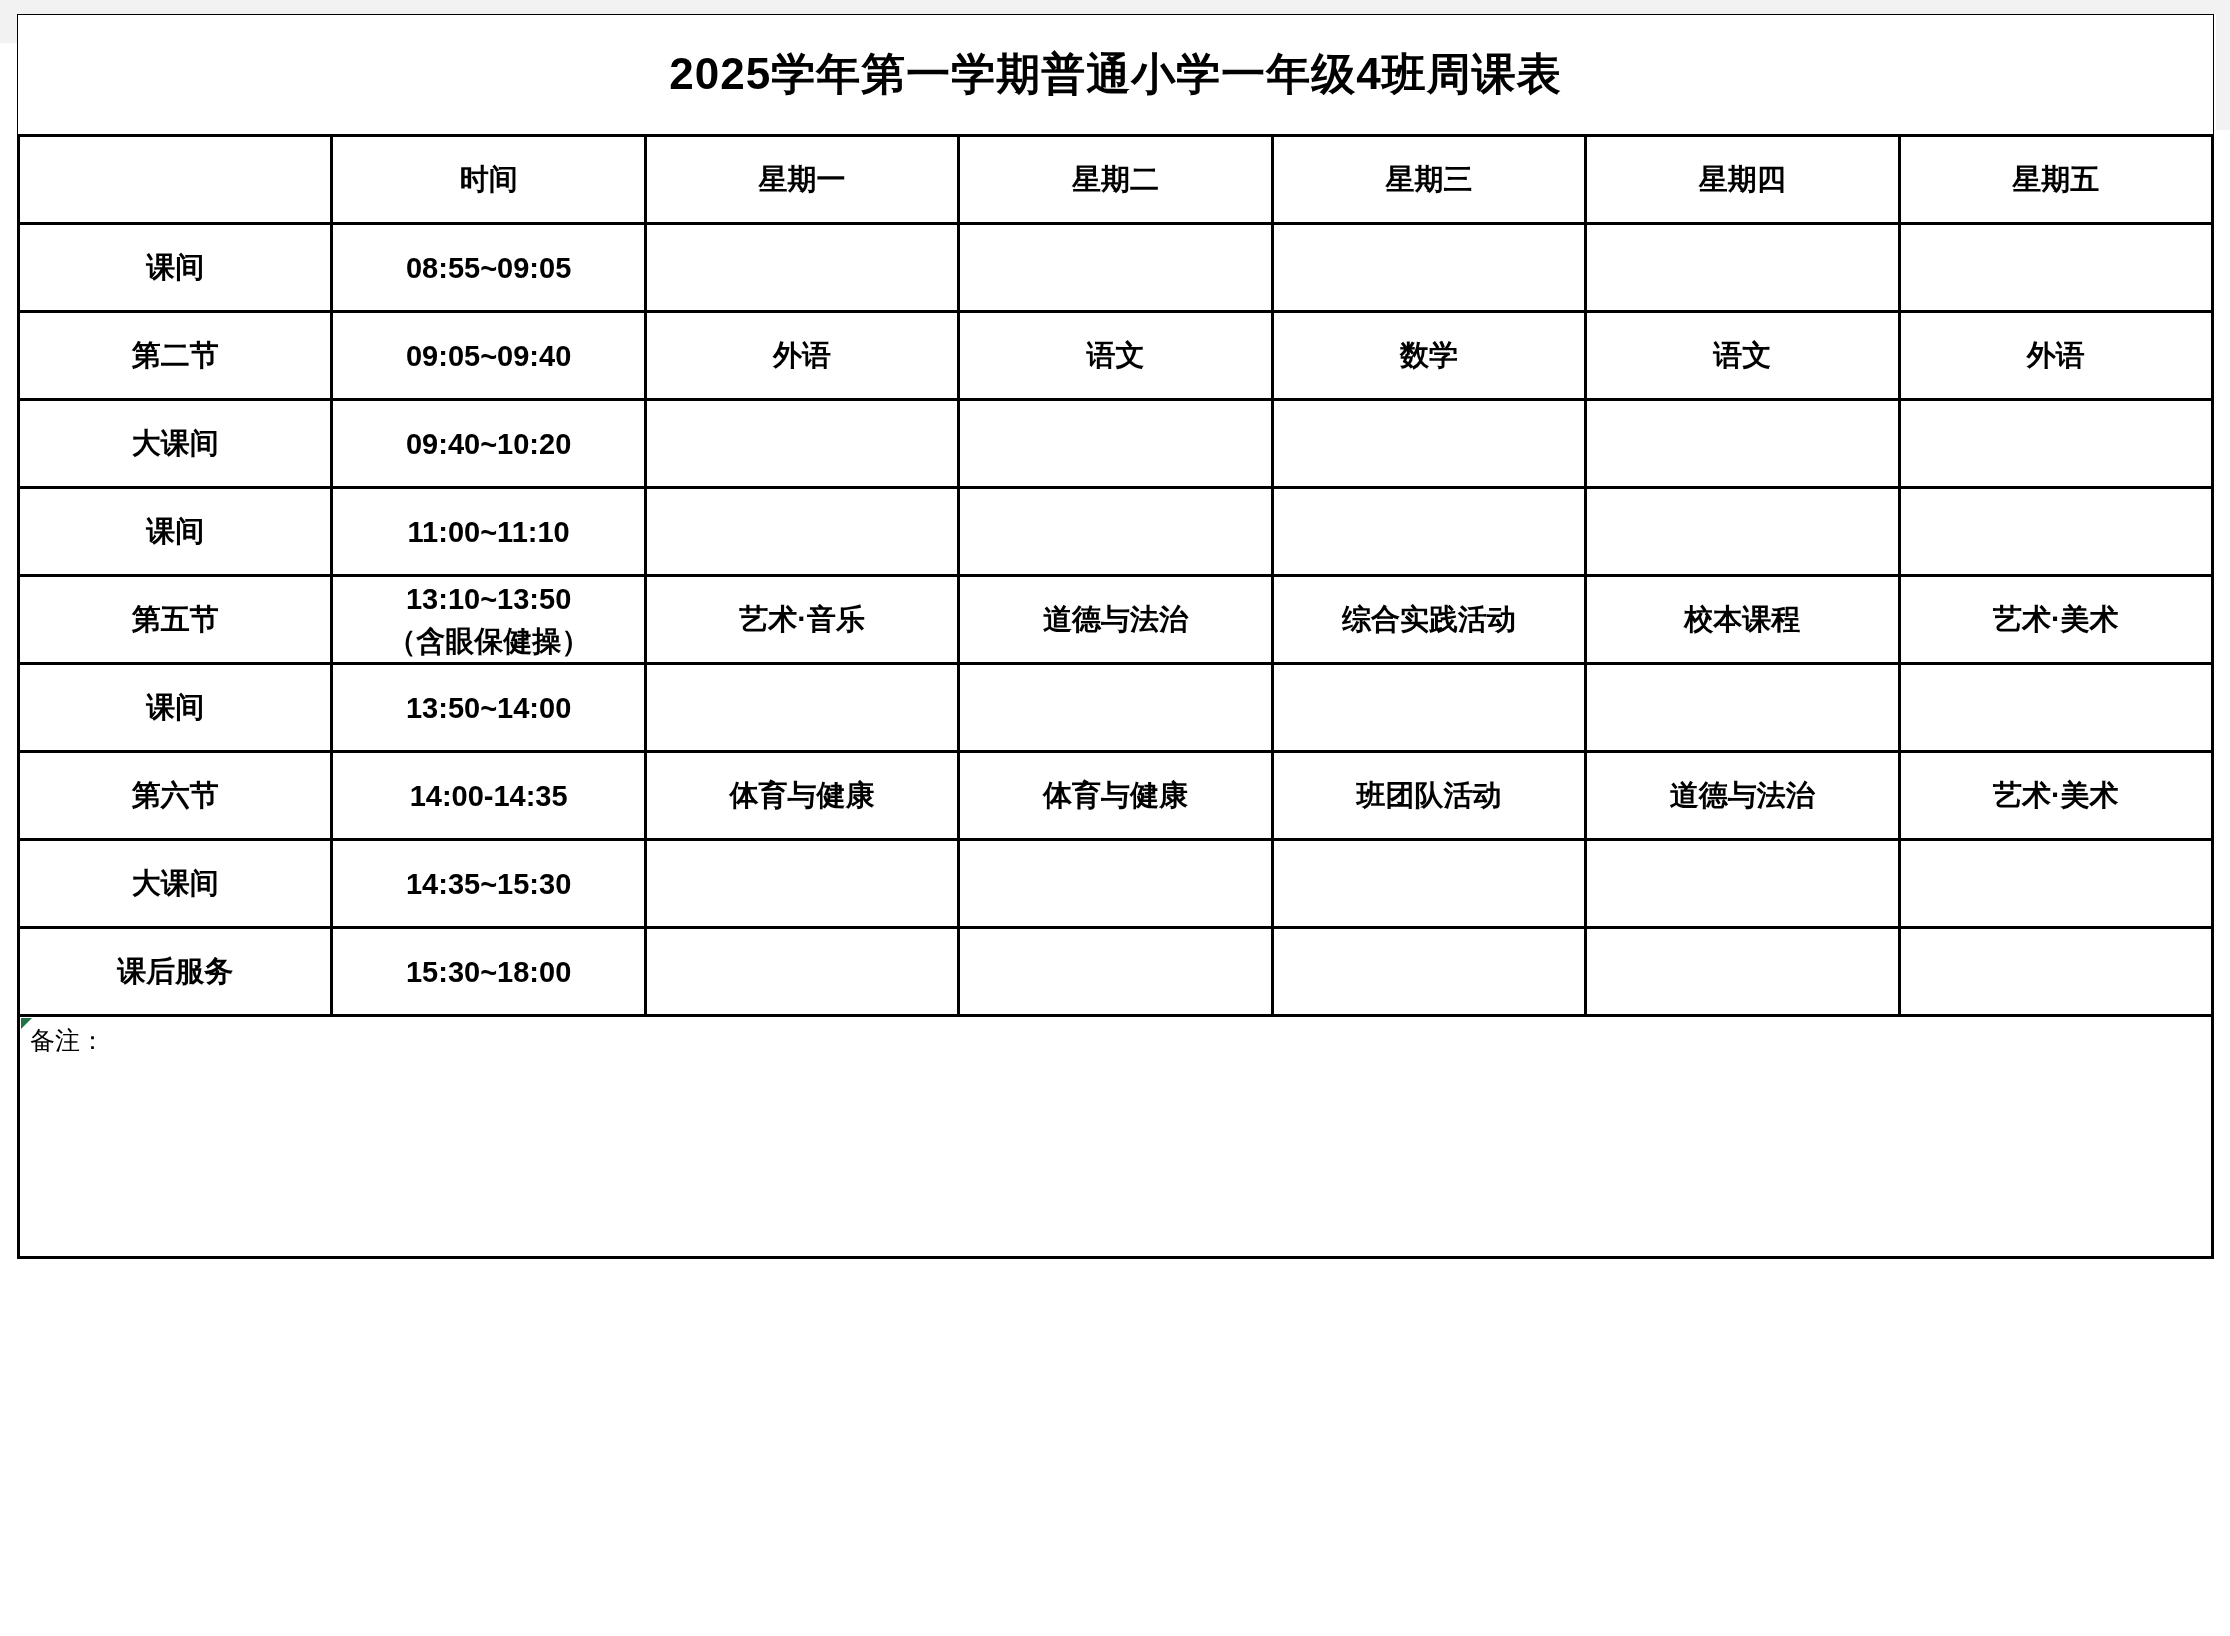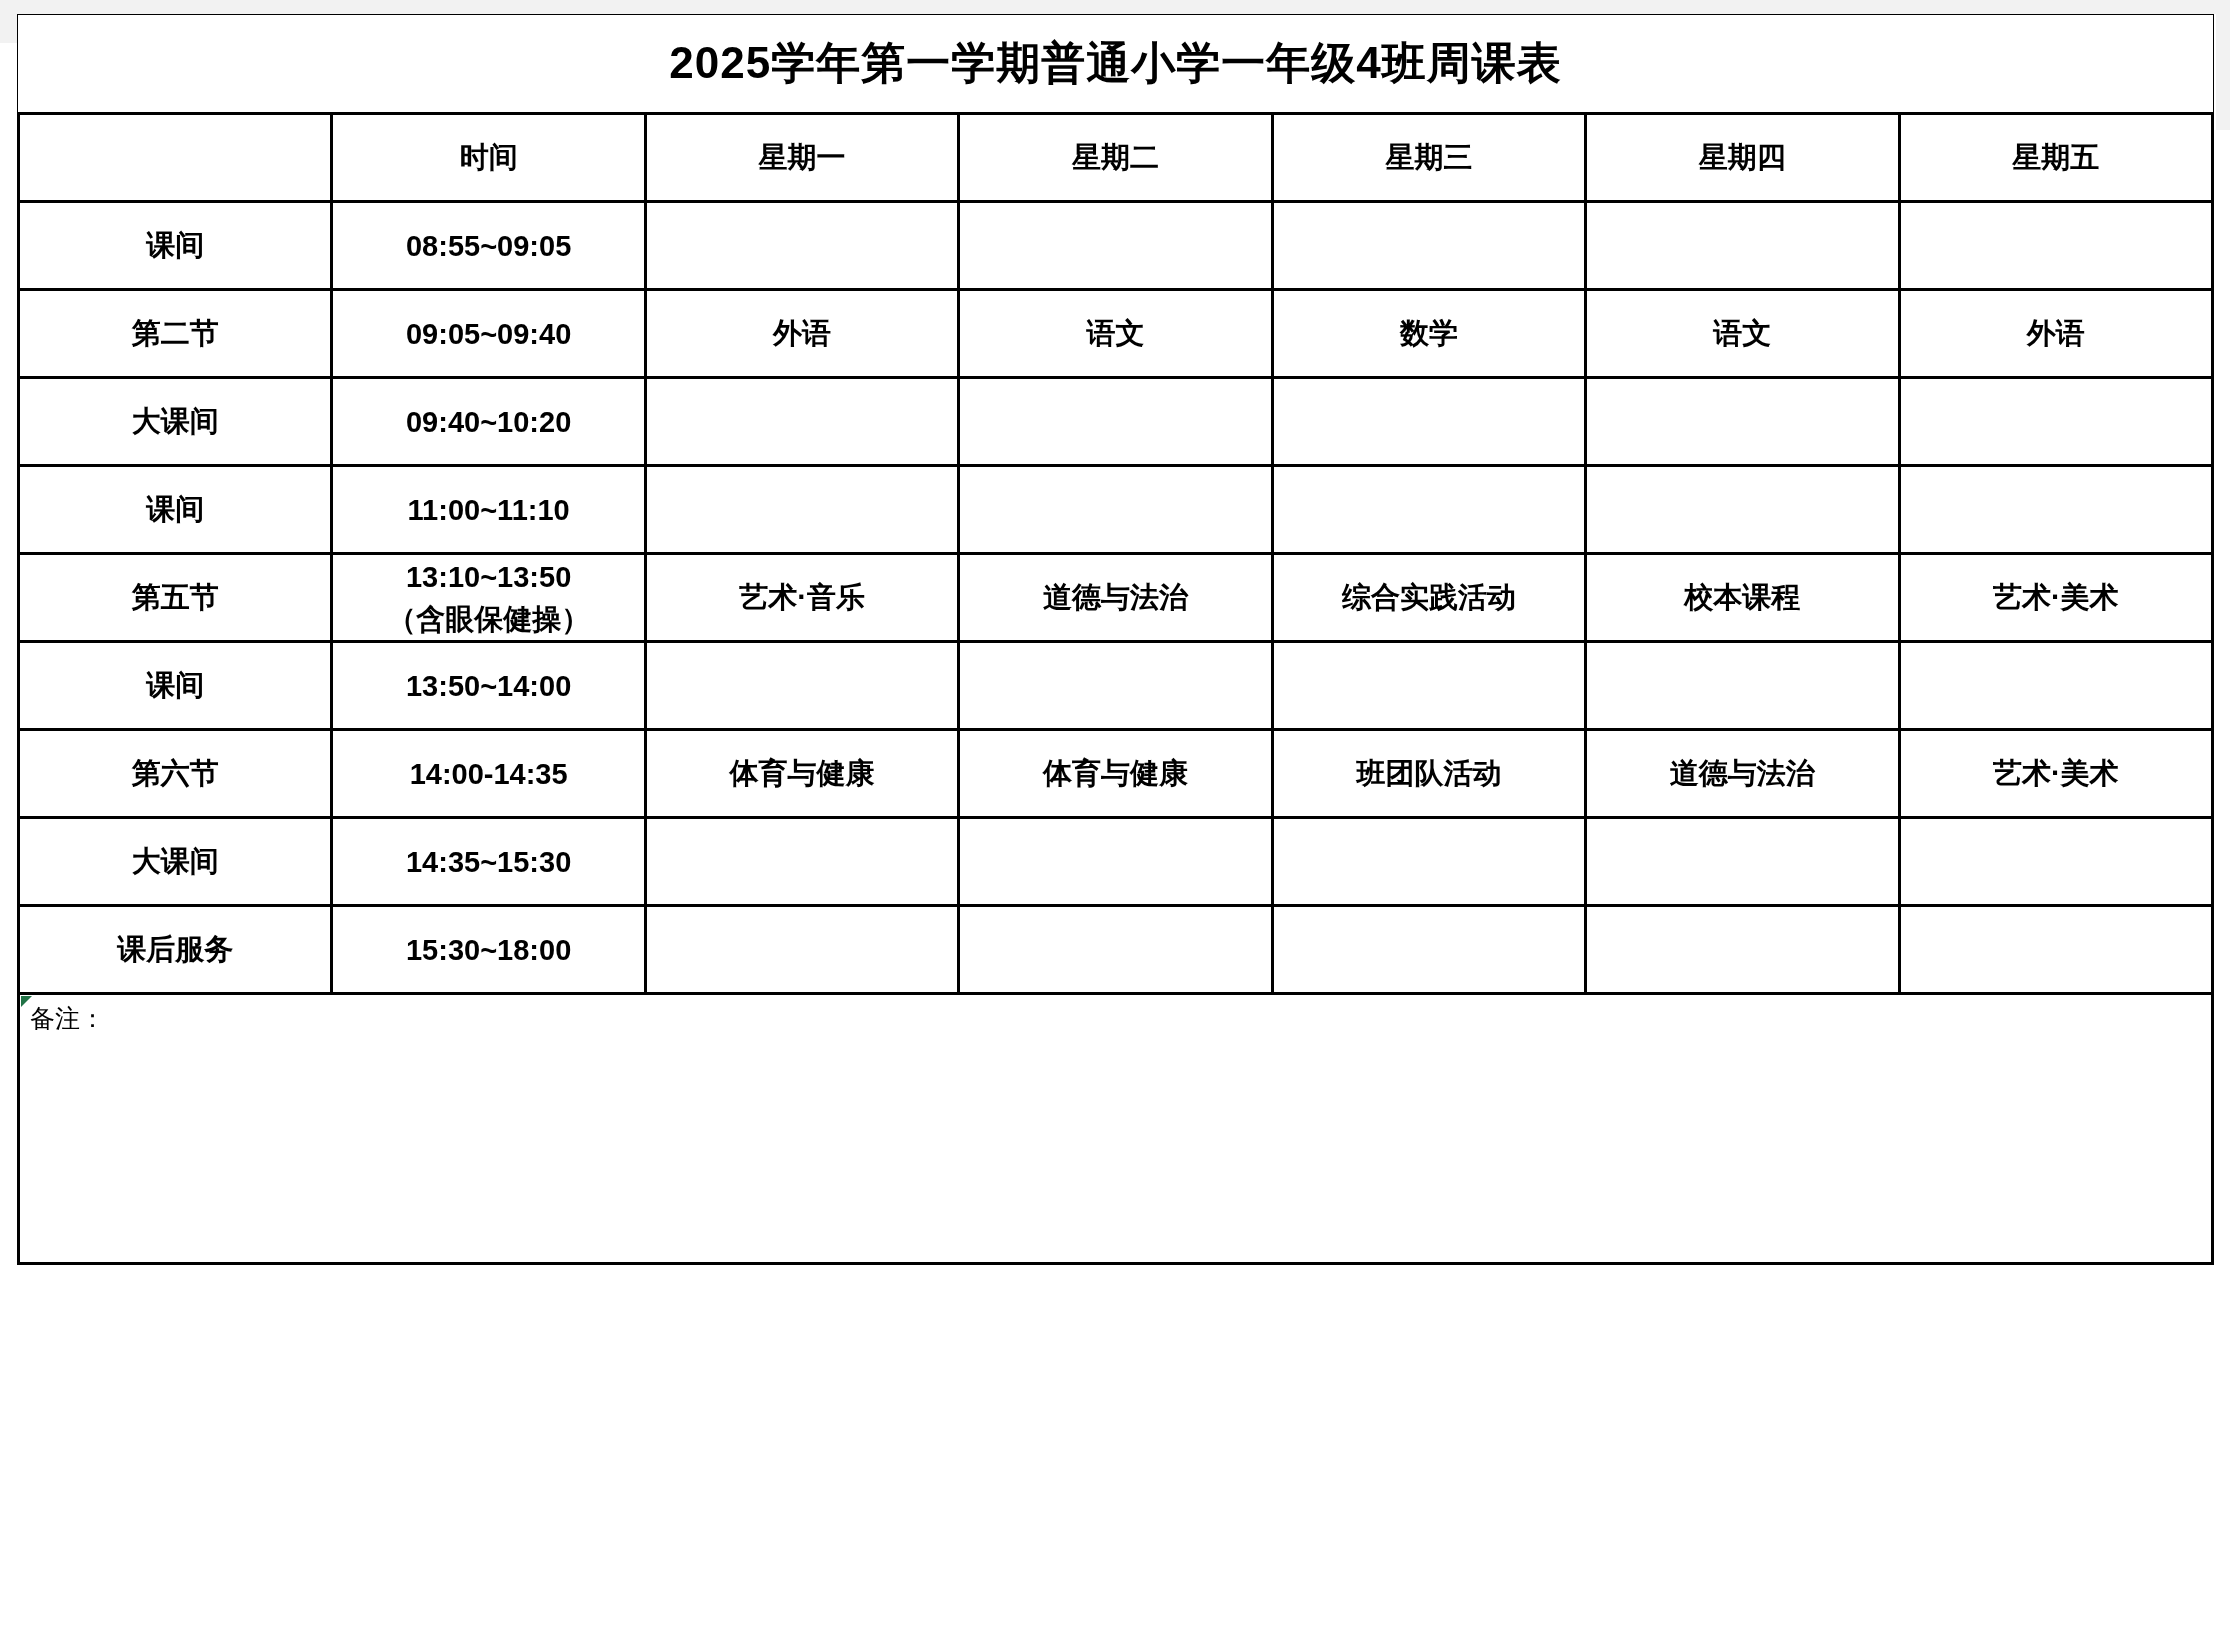--- a/index.html
+++ b/index.html
@@ -13,40 +13,40 @@
     width:2230px;height:1636px;position:relative;overflow:hidden;
     background:var(--page-bg);
     font-family:"Liberation Sans","DejaVu Sans",sans-serif;
     color:#000;
   }
   .strip-top{position:absolute;left:0;top:0;width:2230px;height:14px;background:var(--outer-bg);}
   .corner-l{position:absolute;left:0;top:0;width:17px;height:43px;background:var(--outer-bg);}
   .corner-r{position:absolute;right:0;top:0;width:14px;height:130px;background:var(--outer-bg);}
   .page{position:absolute;left:17px;top:14px;width:2197px;}
   .title-box{
-    box-sizing:border-box;height:98px;
+    box-sizing:border-box;height:120px;
     border:1px solid var(--border);border-bottom:none;
     display:flex;align-items:center;justify-content:center;
     font-size:44px;font-weight:bold;letter-spacing:1px;
     background:var(--page-bg);
   }
   table.timetable{
     border-collapse:collapse;table-layout:fixed;width:2197px;
     background:var(--page-bg);
   }
   table.timetable th,table.timetable td{
     border:3px solid var(--border);
     height:85px;padding:0;margin:0;
     text-align:center;vertical-align:middle;
     font-size:29px;font-weight:bold;line-height:1.35;
     overflow:hidden;white-space:nowrap;
   }
   td.time-cell div{line-height:42px;}
   .notes{
-    box-sizing:border-box;width:2197px;height:270px;
+    box-sizing:border-box;width:2197px;height:242px;
     border:3px solid var(--border);border-top:none;
     position:relative;background:var(--page-bg);
     padding:8px 10px 0 10px;
     font-size:25px;font-weight:normal;line-height:31px;
     text-align:left;
   }
   .flag{
     position:absolute;top:1px;left:1px;width:0;height:0;
     border-top:11px solid var(--flag);
     border-right:11px solid transparent;

